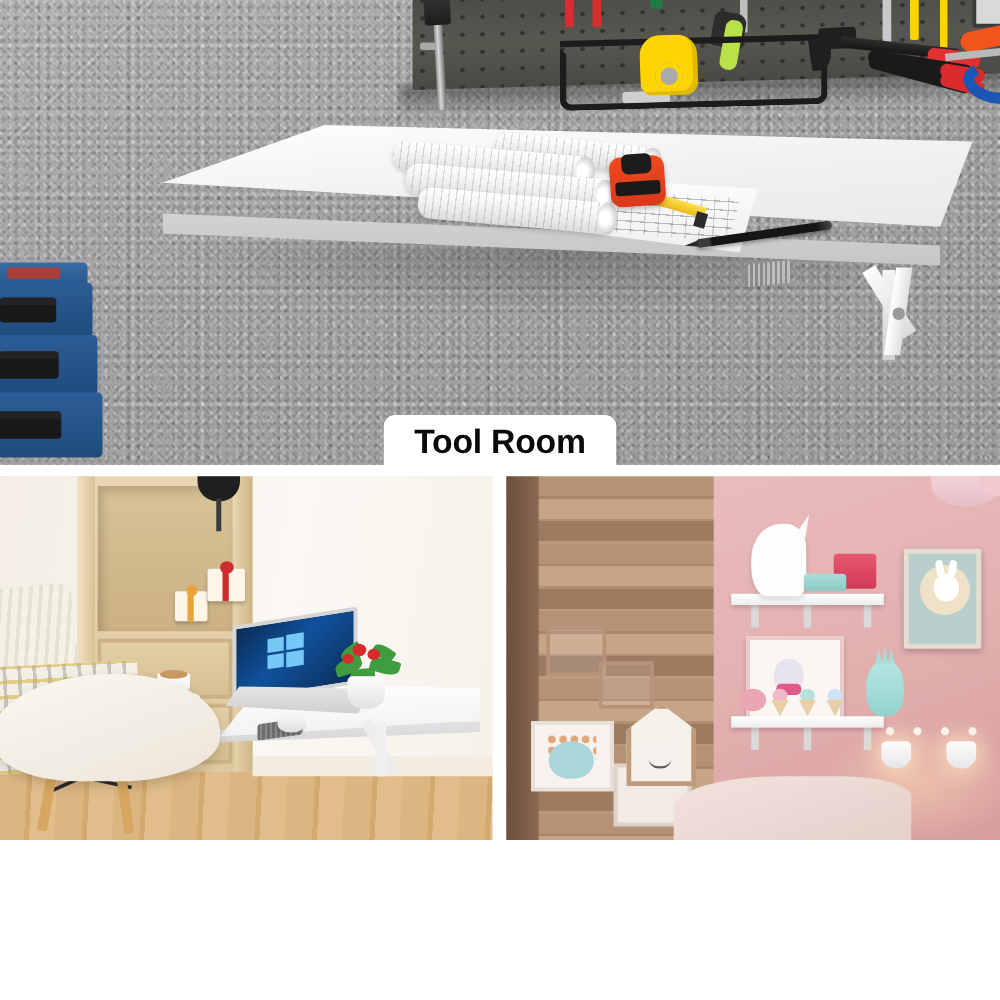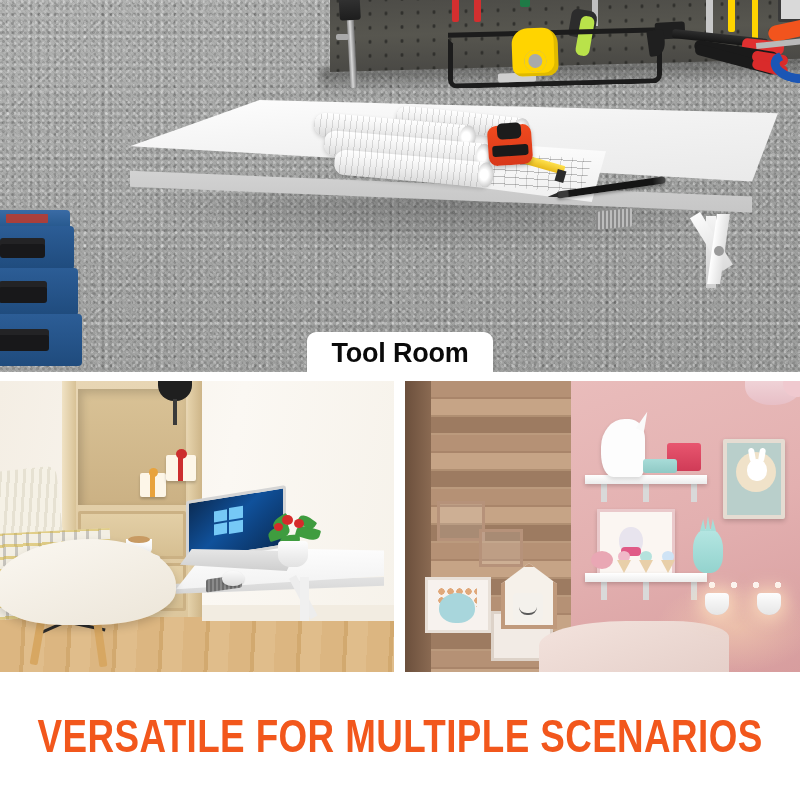--- a/index.html
+++ b/index.html
@@ -579,17 +579,14 @@
       </div>
 
     <div class="kd-glow"></div>
     <div class="kd-stars"></div>
     <div class="kd-bed"></div>
     <div class="kd-lamp-w" id="klamp1"></div>
     <div class="kd-lamp-w" id="klamp2"></div>
 
   </div>
 
-  <div class="banner">
-    <div class="banner-text">VERSATILE FOR MULTIPLE SCENARIOS</div>
-  </div>
 
 </div>
 
 </body></html>

